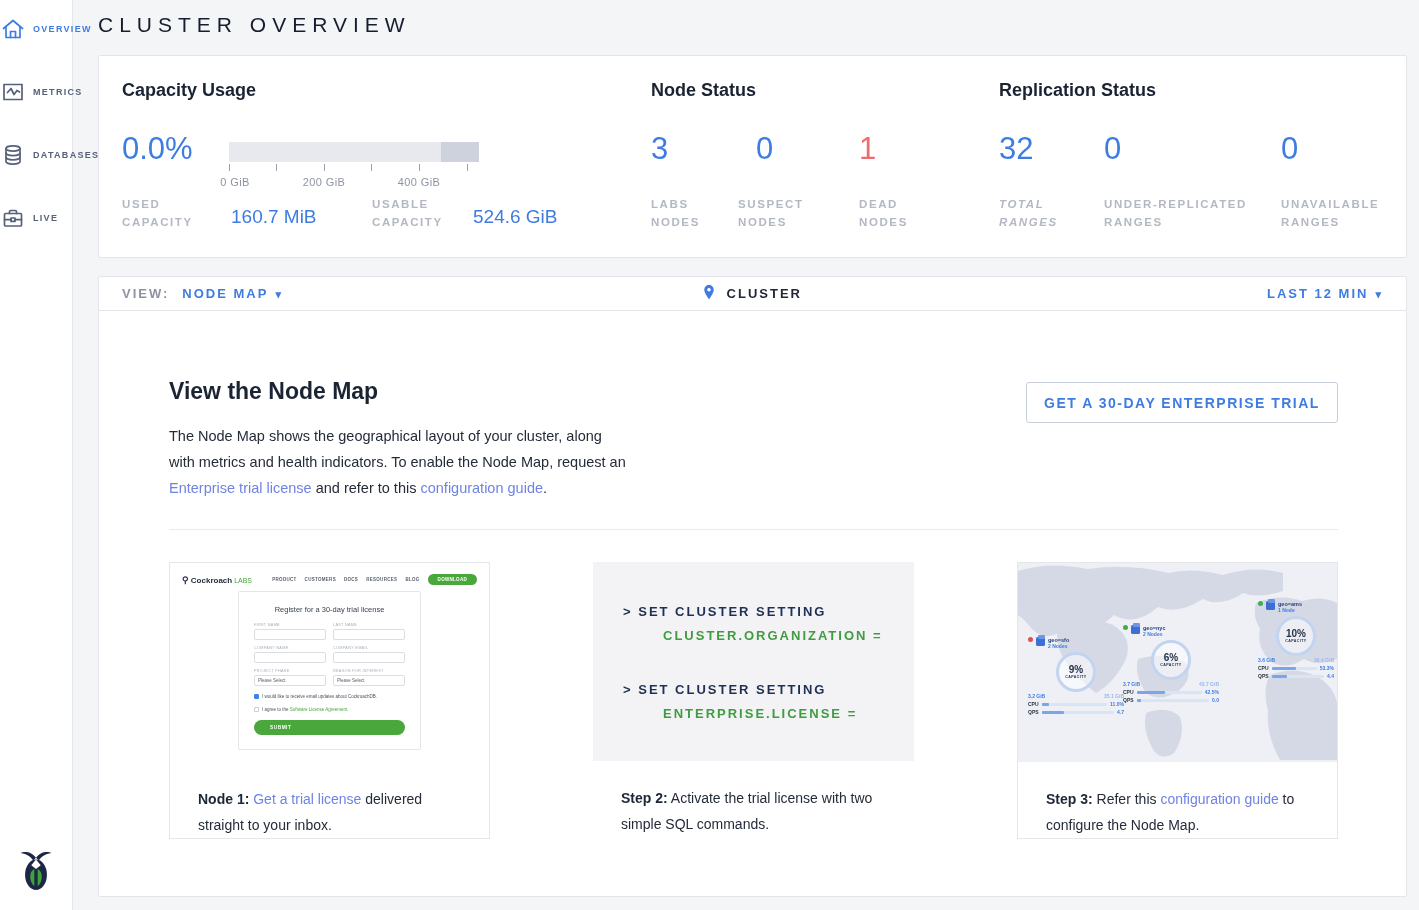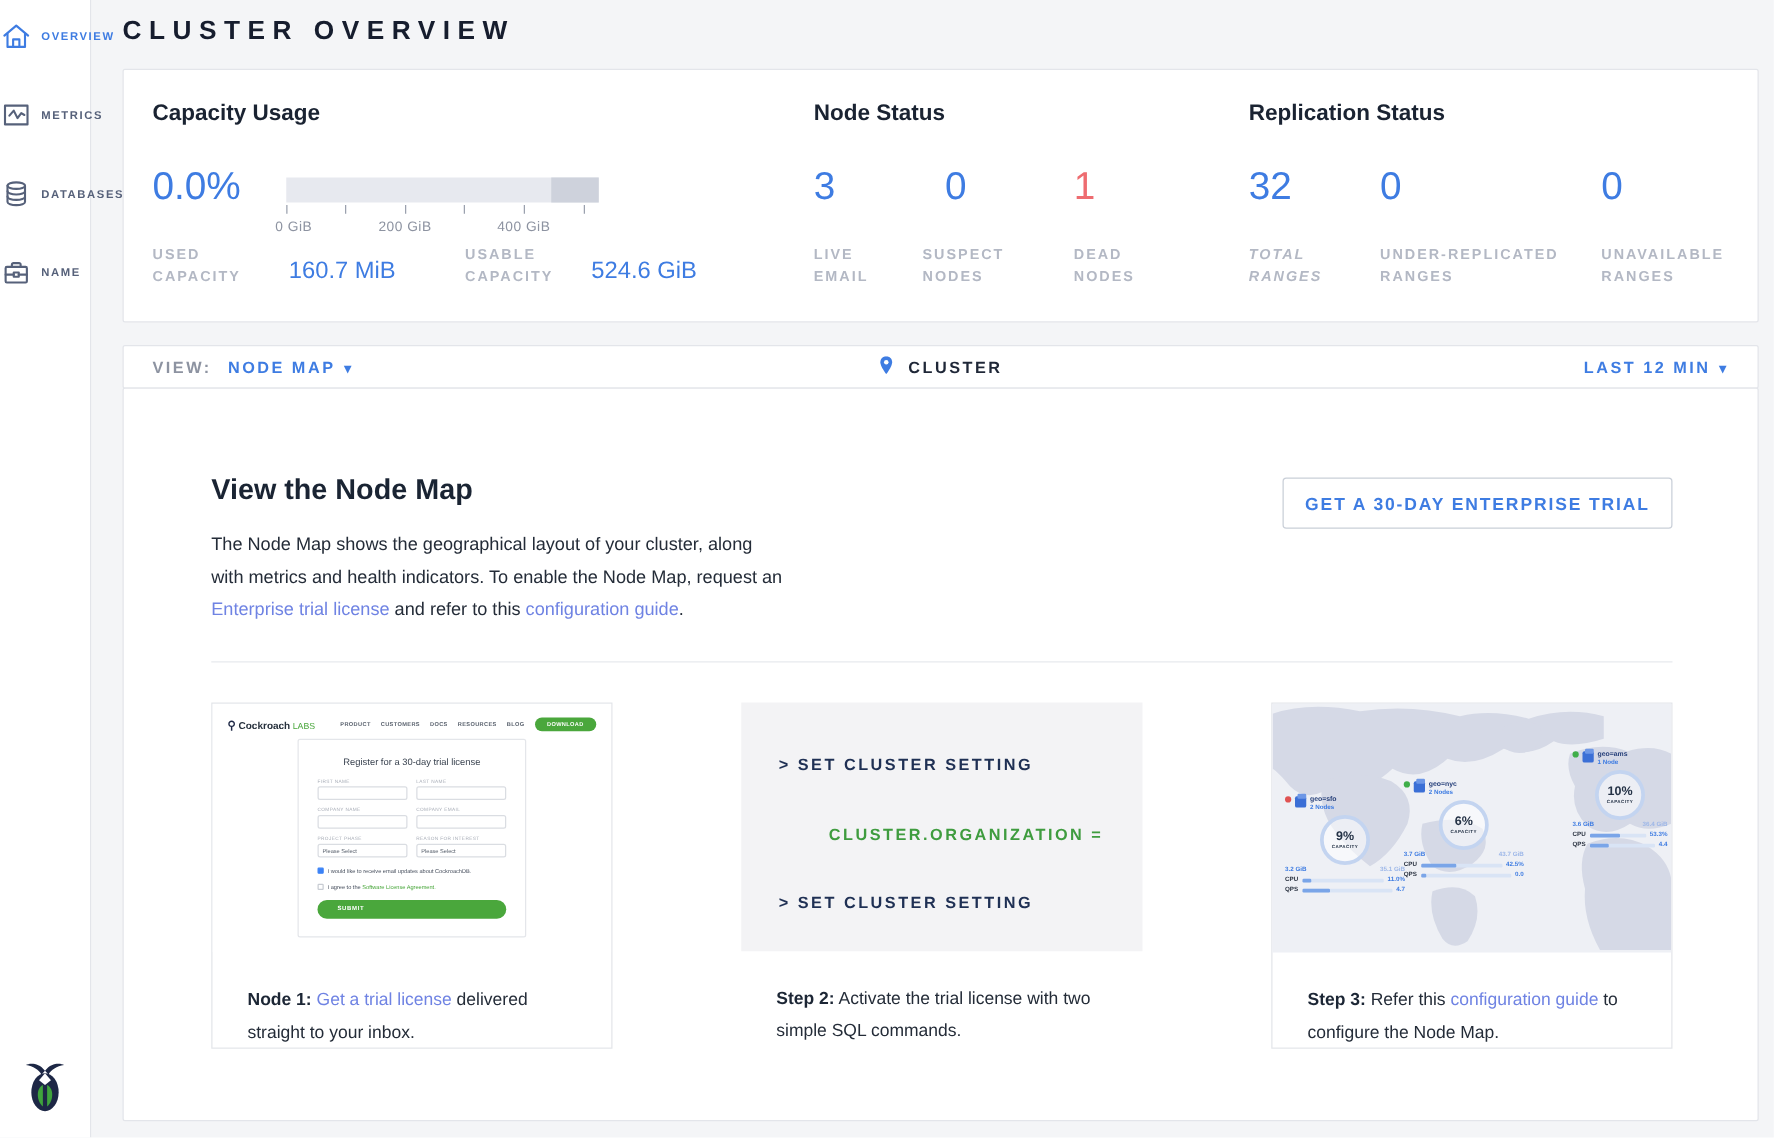--- a/index.html
+++ b/index.html
@@ -9,21 +9,21 @@
   
   .sidebar { position:absolute; left:0; top:0; width:73px; height:910px; background:#ffffff; border-right:1px solid #e3e5ea; z-index:5; }
   .nav-item { width:100%; display:flex; flex-direction:row; align-items:center; gap:7px; margin-bottom:37px; cursor:pointer; color:#56617a; }
   .nav-item:first-child { margin-top:16px; }
   .nav-item.active { color:#3e7ce2; }
   .nav-item .label { font-size:9px; font-weight:bold; letter-spacing:1.3px; }
   .nav-item svg { display:block; }
   .sidebar-logo { position:absolute; bottom:12px; left:50%; transform:translateX(-50%); }
 
   
-  .page-title { position:absolute; left:98px; top:13px; font-size:21px; font-weight:bold; letter-spacing:6px; color:#161d2e; }
+  .page-title { position:absolute; left:98px; top:13px; font-size:21px; font-weight:normal; letter-spacing:6px; color:#161d2e; }
 
   
   .panel { background:#fff; border:1px solid #e3e5ea; border-radius:2px; position:absolute; left:98px; right:12px; }
   .summary { top:55px; height:203px; }
   .sec-title { position:absolute; font-size:18px; font-weight:bold; color:#1a2332; top:24px; }
   .big-num { position:absolute; top:75px; font-size:31px; color:#3e7ce2; }
   .big-num.red { color:#ee6c70; }
   .stat-label { position:absolute; top:139px; font-size:11.5px; font-weight:bold; letter-spacing:1.6px; color:#b3b8c4; line-height:18px; width:150px; }
   .stat-value { position:absolute; top:150px; font-size:19px; color:#3e7ce2; }
 
@@ -75,21 +75,21 @@
   .ms-check { display:flex; align-items:center; gap:3px; margin-top:8px; font-size:4.5px; color:#4a5260; }
   .ms-check .box { width:5px; height:5px; border:1px solid #c8ccd3; border-radius:1px; flex:0 0 auto; }
   .ms-check .box.checked { background:#3b82f6; border-color:#3b82f6; }
   .ms-check .grn { color:#4aa73c; }
   .ms-submit { display:block; margin:8px 0 2px auto; background:#4aa73c; color:#fff; border:none; border-radius:8px; font-size:4.8px; font-weight:bold; letter-spacing:0.5px; padding:5px 16px; }
 
   
   .sql-media { background:#f3f3f5; }
   .sql-block { position:absolute; left:30px; top:38px; font-size:13px; font-weight:bold; letter-spacing:2px; line-height:24px; }
   .sql-cmd { color:#1f3054; }
-  .sql-arg { color:#3f9c3f; padding-left:40px;margin-top:32px; }
+  .sql-arg { color:#3f9c3f; padding-left:40px; }
   .sql-group + .sql-group { margin-top:30px; }
 
   
   .map-media { background:#eef0f5; }
   .map-media svg.world { position:absolute; inset:0; }
   .loc { position:absolute; width:96px; font-size:5px; }
   .loc-head { display:flex; align-items:flex-start; gap:3px; margin-bottom:3px; }
   .loc-dot { width:5px; height:5px; border-radius:50%; margin-top:0; }
   .loc-dot.red { background:#e05252; }
   .loc-dot.green { background:#3fae49; }
@@ -144,21 +144,21 @@
   </div>
   <div class="nav-item">
     <span>
       <svg width="26" height="26" viewBox="0 0 26 26" fill="none" stroke="currentColor" stroke-width="1.7" stroke-linecap="round" stroke-linejoin="round">
         <rect x="4.5" y="8.5" width="17" height="12.5" rx="1"></rect>
           <path d="M9.5 8.5 V6.8 a1.3 1.3 0 0 1 1.3-1.3 h4.4 a1.3 1.3 0 0 1 1.3 1.3 V8.5"></path>
           <rect x="11" y="13" width="4" height="3.4"></rect>
           <path d="M4.5 14.7 H11 M15 14.7 H21.5"></path>
       </svg>
     </span>
-    <span class="label">NAME</span>
+    <span class="label">LIVE</span>
   </div>
   <span class="sidebar-logo">
     <svg width="38" height="48" viewBox="0 0 40 50">
       <path d="M20 12 C14 4 6 6 4 7 C10 8 15 11 17 15 Z" fill="#1d2745"></path>
       <path d="M20 12 C26 4 34 6 36 7 C30 8 25 11 23 15 Z" fill="#1d2745"></path>
       <ellipse cx="20" cy="30" rx="11.5" ry="16" fill="#1d2745"></ellipse>
       <path d="M20 14 L25 20 L20 24 L15 20 Z" fill="#ffffff"></path>
       <path d="M18.2 24 C12 27 13 38 18.2 42 Z" fill="#3fa33c"></path>
       <path d="M21.8 24 C28 27 27 38 21.8 42 Z" fill="#3fa33c"></path>
     </svg>
@@ -191,21 +191,21 @@
   </div>
   <div class="stat-label" style="left:23px; width:90px;">USED CAPACITY</div>
   <div class="stat-value" style="left:132px;">160.7 MiB</div>
   <div class="stat-label" style="left:273px; width:90px;">USABLE CAPACITY</div>
   <div class="stat-value" style="left:374px;">524.6 GiB</div>
 
   <div class="sec-title" style="left:552px;">Node Status</div>
   <div class="big-num" style="left:552px;">3</div>
   <div class="big-num" style="left:657px;">0</div>
   <div class="big-num red" style="left:760px;">1</div>
-  <div class="stat-label" style="left:552px; width:80px;">LIVE EMAIL</div>
+  <div class="stat-label" style="left:552px; width:80px;">LABS NODES</div>
   <div class="stat-label" style="left:639px; width:80px;">SUSPECT NODES</div>
   <div class="stat-label" style="left:760px; width:80px;">DEAD NODES</div>
 
   <div class="sec-title" style="left:900px;">Replication Status</div>
   <div class="big-num" style="left:900px;">32</div>
   <div class="big-num" style="left:1005px;">0</div>
   <div class="big-num" style="left:1182px;">0</div>
   <div class="stat-label" style="left:900px; width:90px;font-style:italic;">TOTAL RANGES</div>
   <div class="stat-label" style="left:1005px; width:160px;">UNDER-REPLICATED RANGES</div>
   <div class="stat-label" style="left:1182px; width:110px;">UNAVAILABLE RANGES</div>

